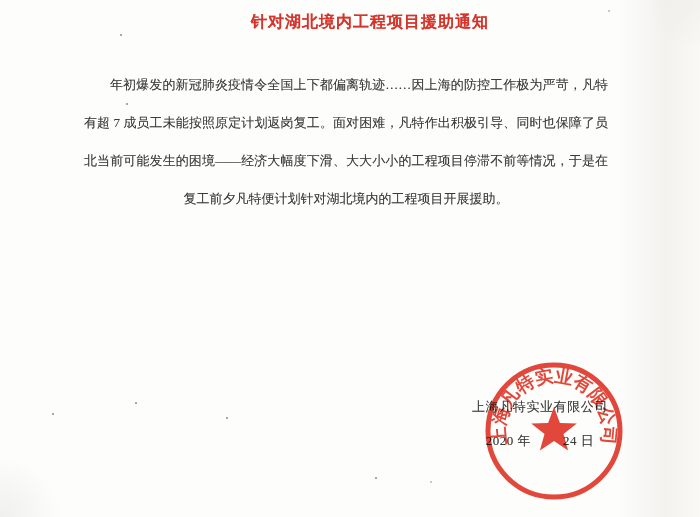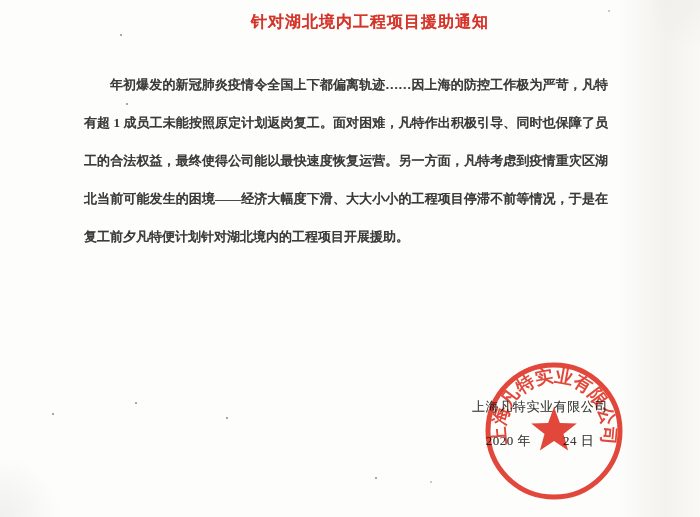--- a/index.html
+++ b/index.html
@@ -22,25 +22,24 @@
     font-size:16px;font-weight:bold;
     color:#d5342a;
     letter-spacing:1px;
     text-shadow:0 0 0.6px rgba(213,52,42,0.55);
     margin-left:20px;
   }
   .body-text{
     position:absolute;top:66px;left:84px;width:524px;
     font-size:13px;color:#3b3b38;
     text-shadow:0 0 0.5px rgba(40,40,40,0.35);
-    font-weight:bold;
   }
   .body-text .line{
     line-height:38px;height:38px;
-    text-align:left;
+    text-align:center;
   }
   .body-text .line.justify{
     text-align:justify;
     text-align-last:justify;
     text-justify:inter-character;
   }
   .body-text .line.indent{ text-indent:26px; }
   .signature{
     position:absolute;top:398px;right:92px;
     text-align:center;color:#3b3b38;
@@ -63,22 +62,21 @@
 </style>
 </head>
 <body>
 
 <div class="page">
 
   <div class="doc-title">针对湖北境内工程项目援助通知</div>
 
   <div class="body-text">
       <div class="line indent justify">年初爆发的新冠肺炎疫情令全国上下都偏离轨迹……因上海的防控工作极为严苛，凡特</div>
-      <div class="line justify">有超 1 成员工未能按照原定计划返岗复工。面对困难，凡特作出积极引导、同时也保障了员</div>
-      <div class="line justify">工的合法权益，最终使得公司能以最快速度恢复运营。另一方面，凡特考虑到疫情重灾区湖</div>
+      <div class="line justify">有超 7 成员工未能按照原定计划返岗复工。面对困难，凡特作出积极引导、同时也保障了员</div>
       <div class="line justify">北当前可能发生的困境——经济大幅度下滑、大大小小的工程项目停滞不前等情况，于是在</div>
       <div class="line">复工前夕凡特便计划针对湖北境内的工程项目开展援助。</div>
     </div>
 
   <div class="signature">
     <div class="company">上海凡特实业有限公司</div>
     <div class="date-line">
       <span>2020 年</span><span class="date-gap"></span><span>24 日</span>
     </div>
   </div>

